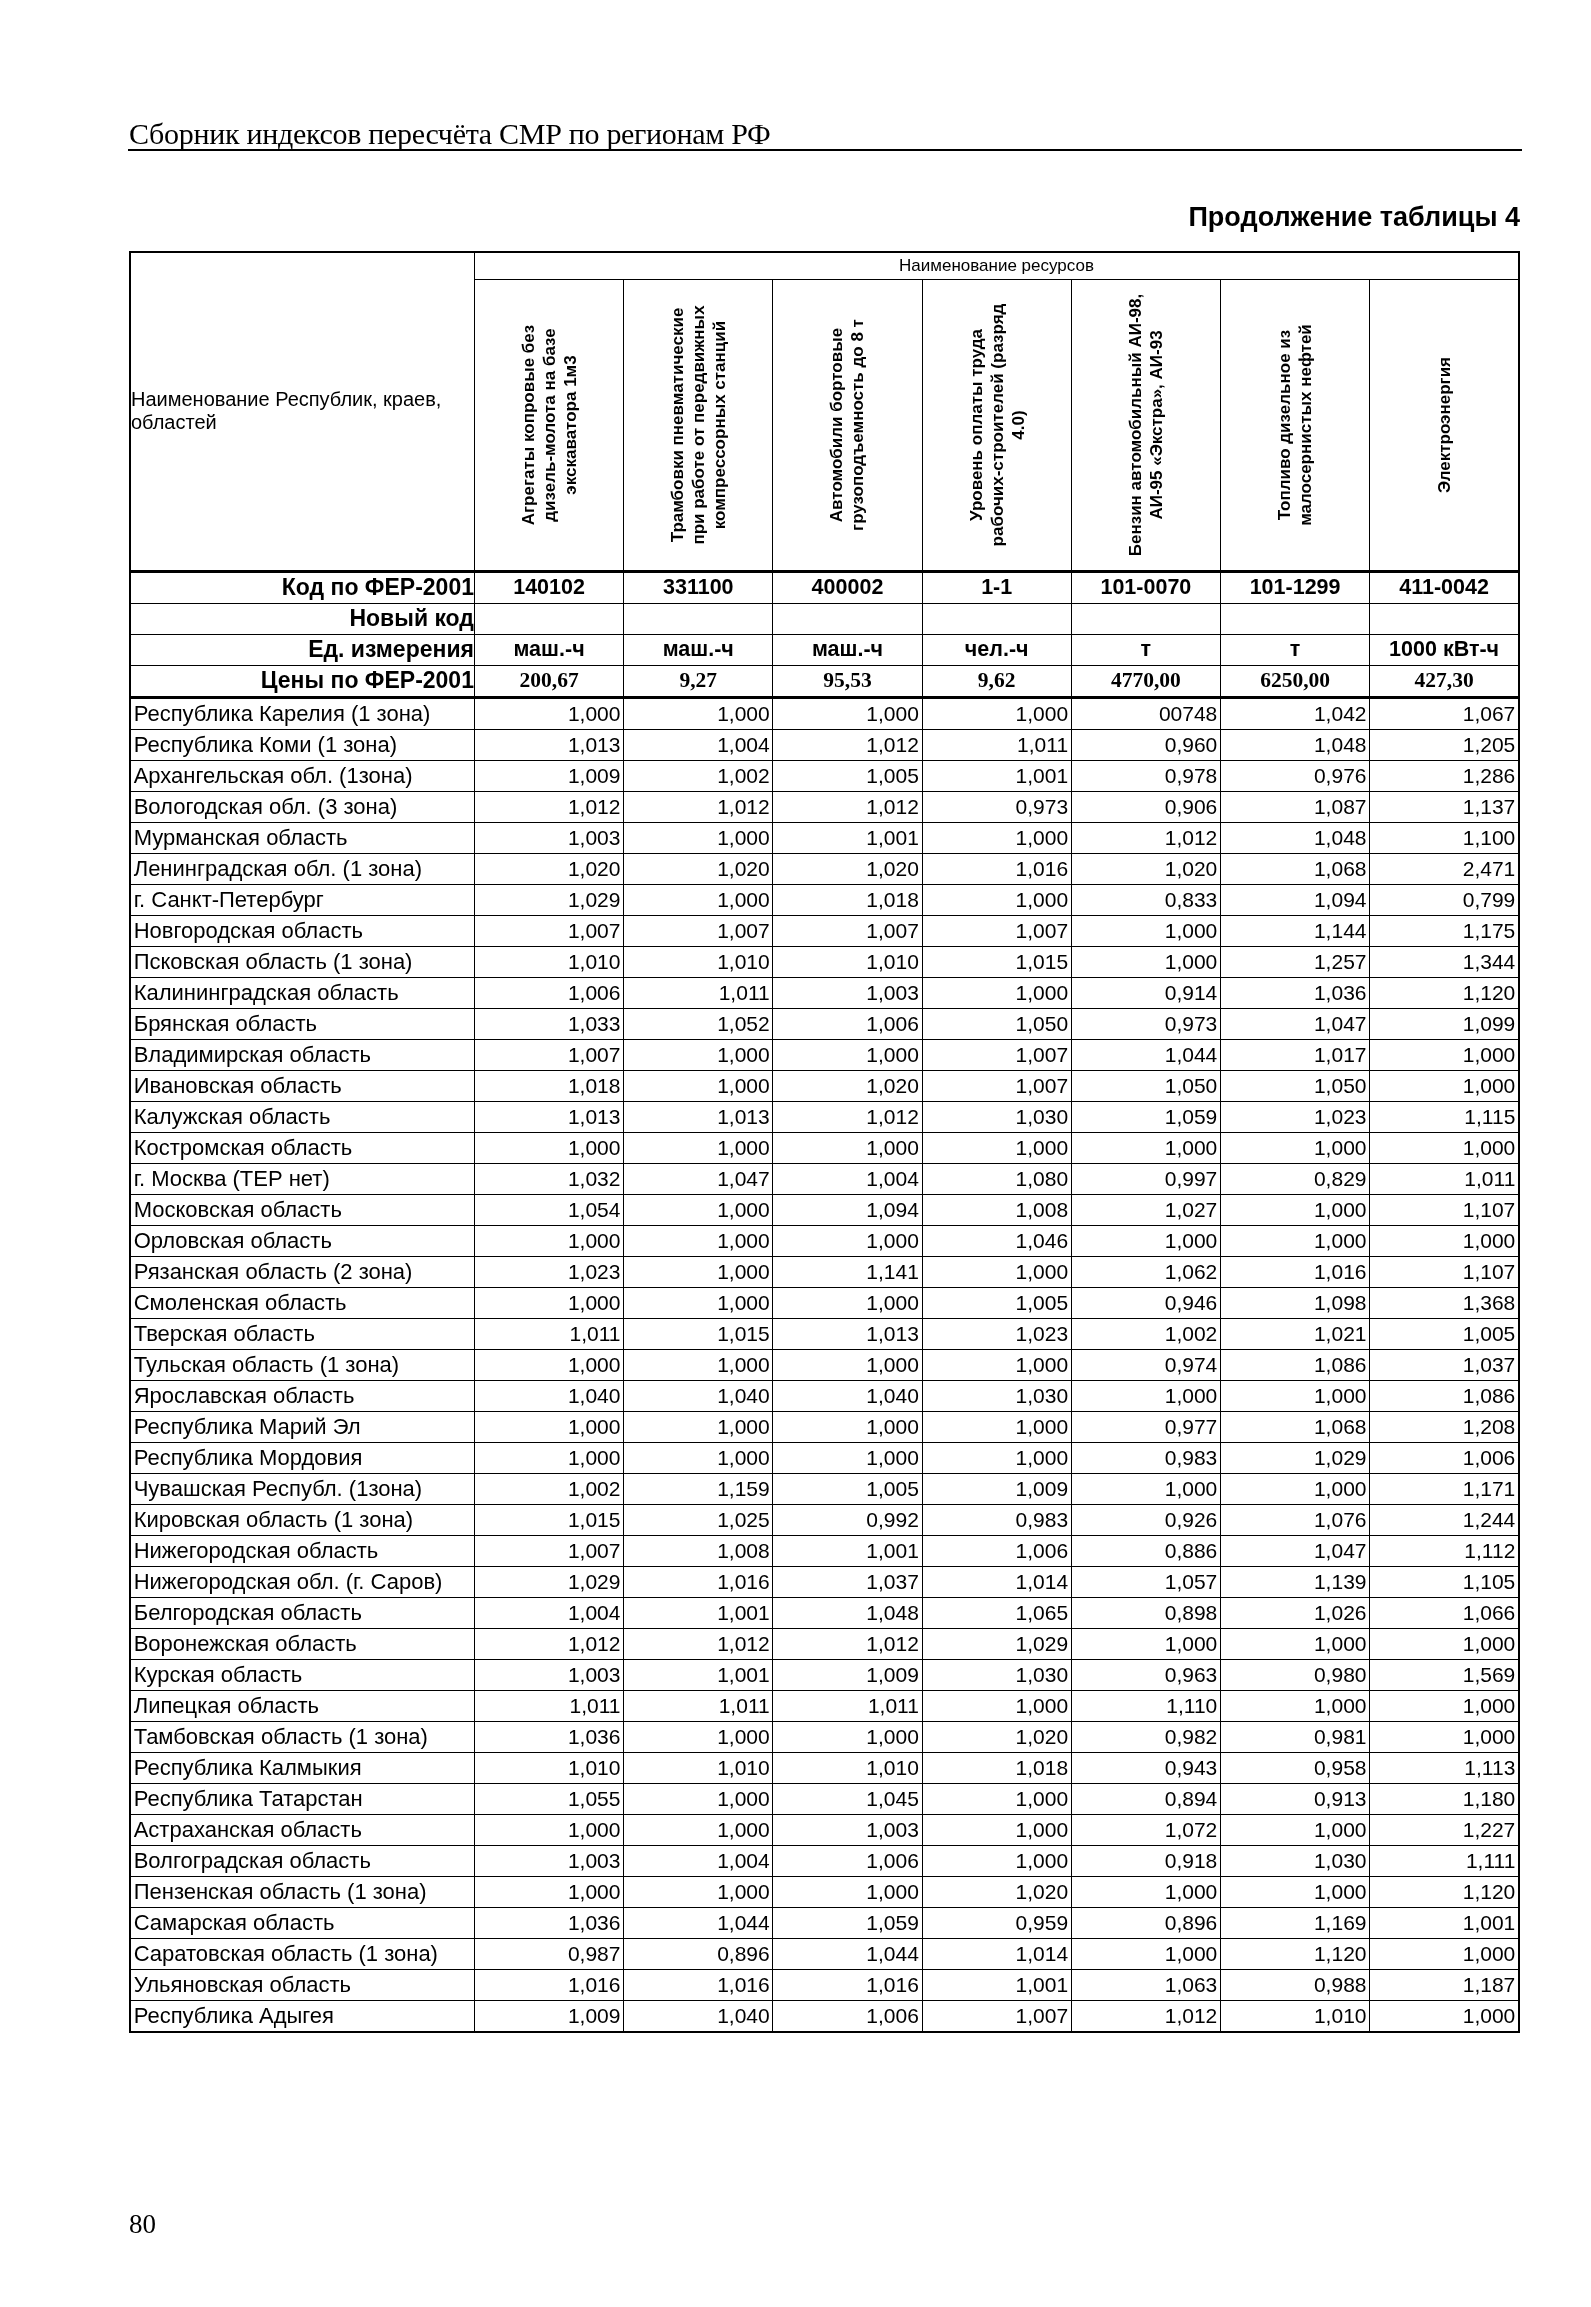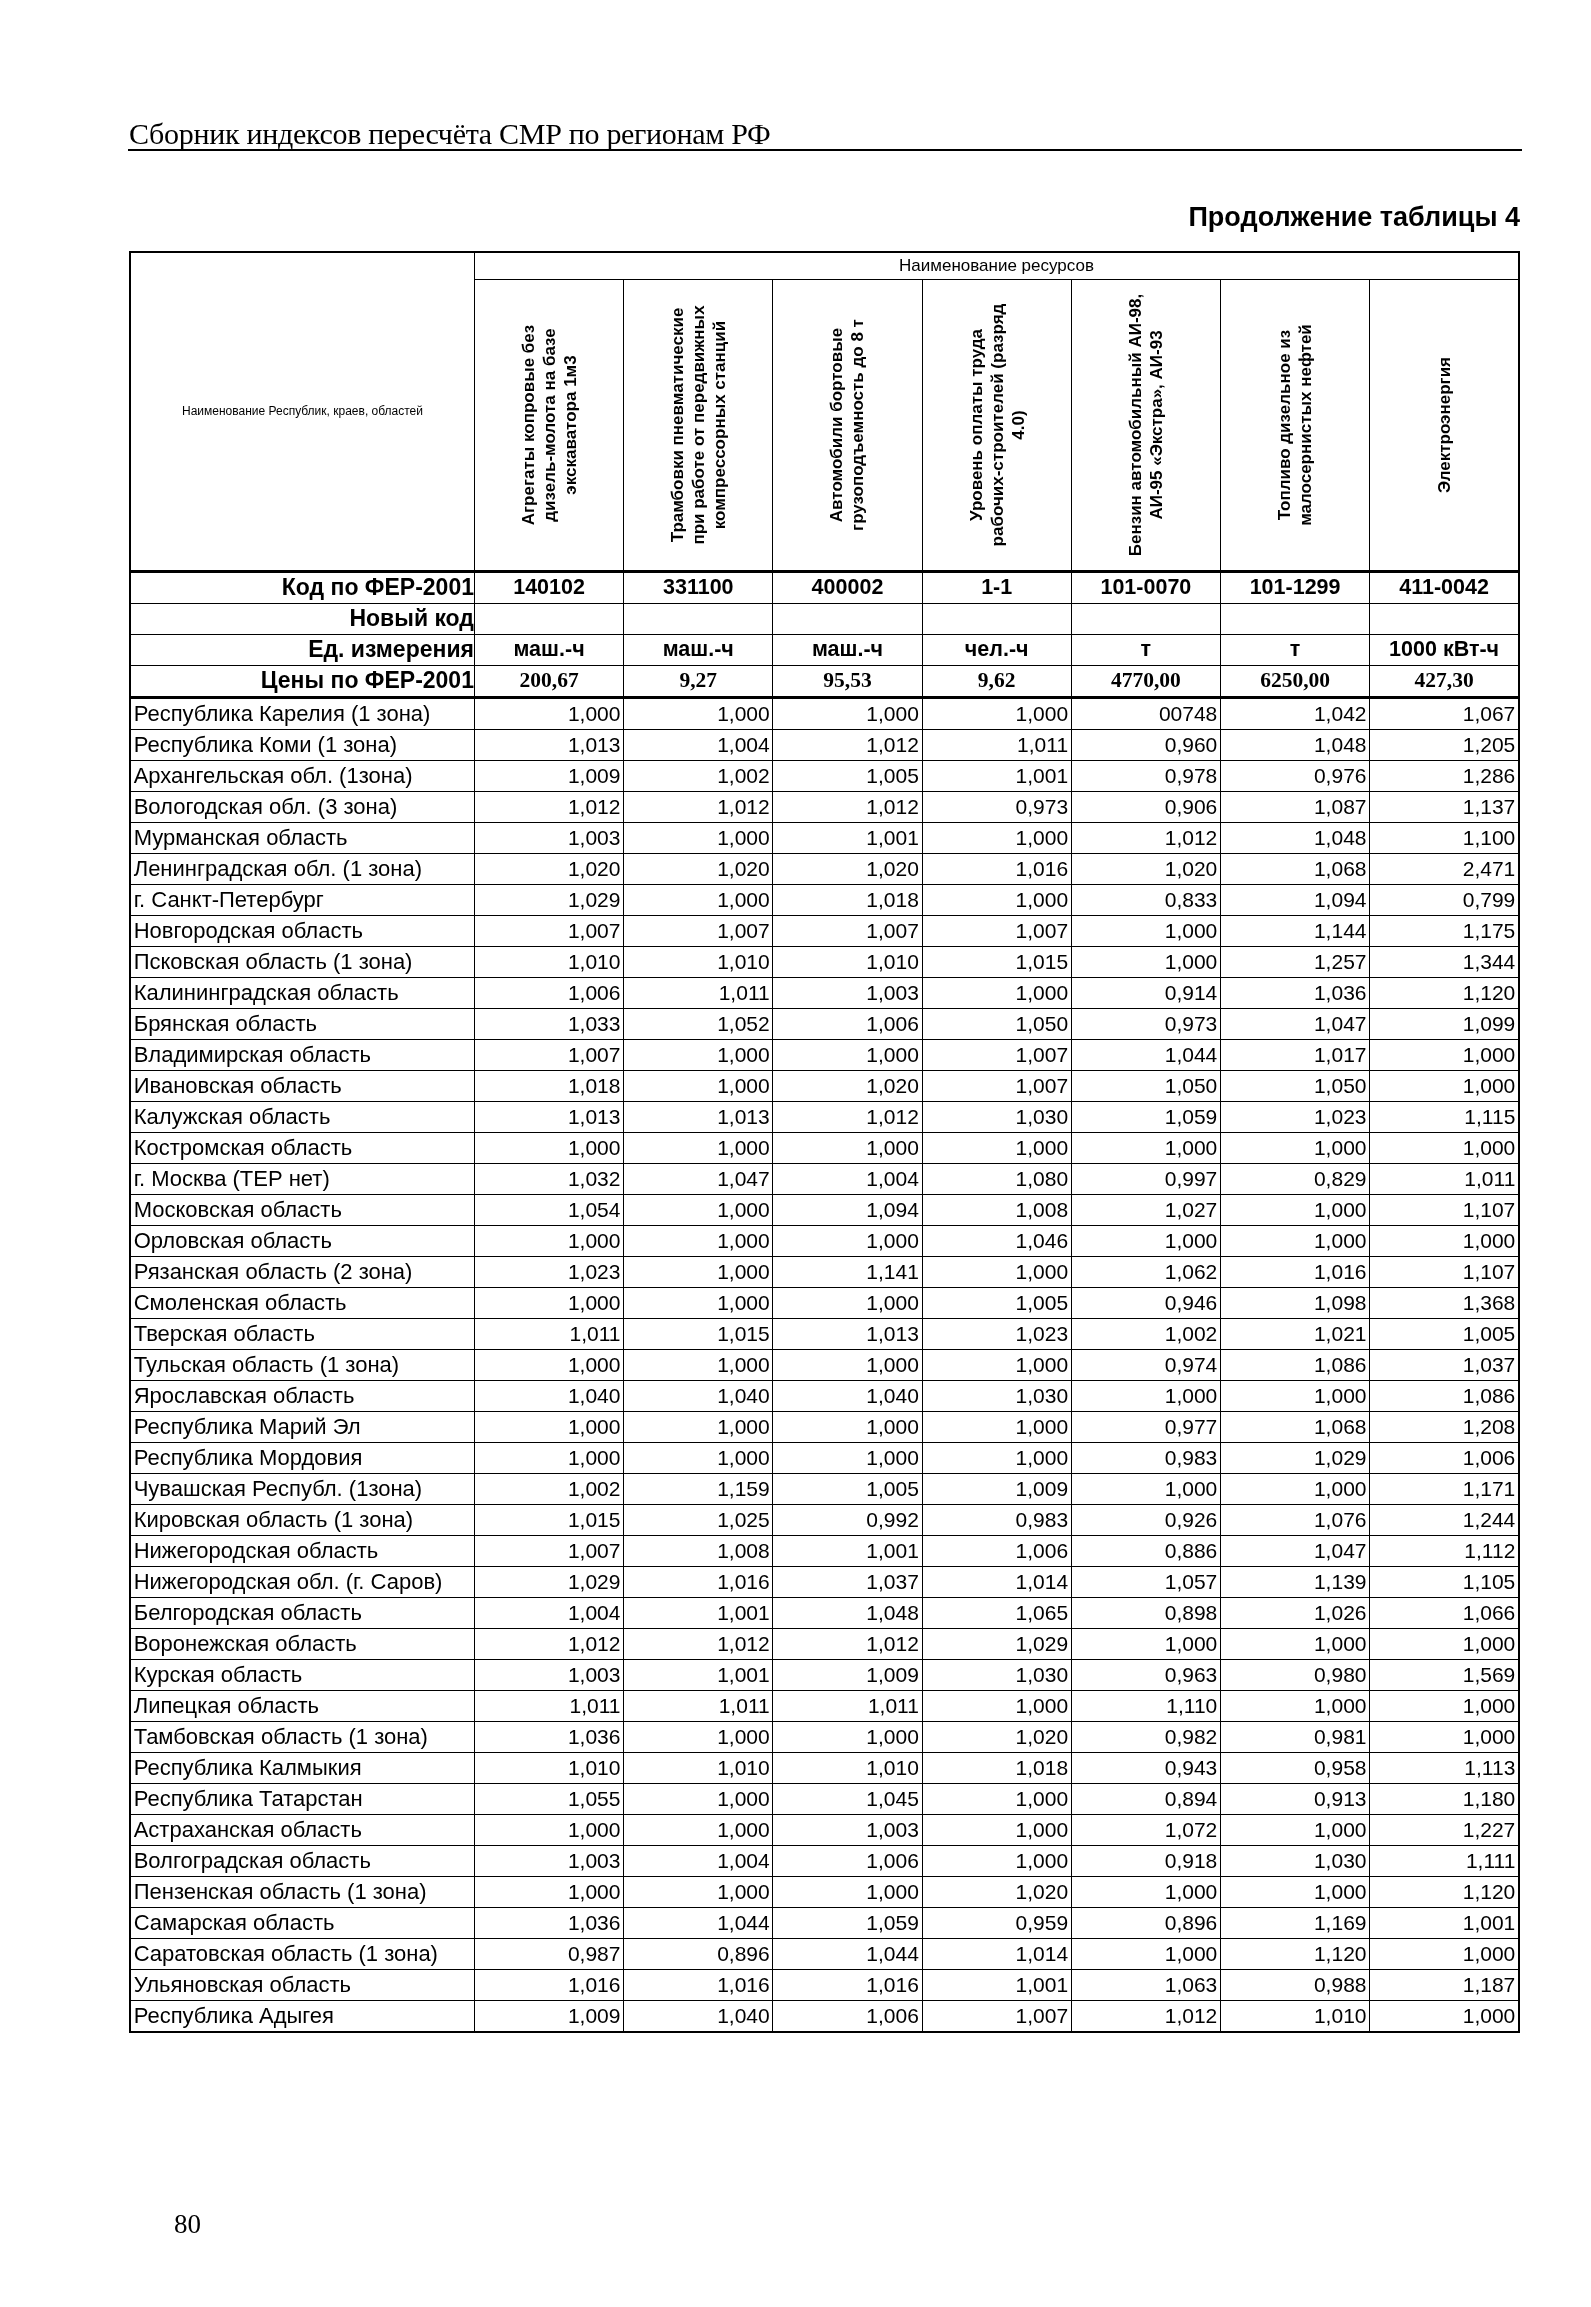--- a/index.html
+++ b/index.html
@@ -17,43 +17,43 @@
     position: absolute; left: 129px; top: 251px; width: 1391px;
     border-collapse: collapse; table-layout: fixed;
     font-family: "Liberation Sans", sans-serif;
     border: 2.7px solid #000;
   }
   table.main td, table.main th { border: 1.3px solid #000; padding: 0; }
   .col-name { width: 344px; }
   .col-val { width: 149px; }
   .col-last { width: 149px; }
   .hdr-region {
-    text-align: center; vertical-align: middle; font-weight: normal;
-    font-size: 12px; line-height: 23px; padding: 0 27px;
+    text-align: left; vertical-align: middle; font-weight: normal;
+    font-size: 20px; line-height: 23px; padding: 0 27px;
   }
   .hdr-res { height: 25.6px; text-align: center; font-size: 17px; font-weight: normal; }
   .vhdr { height: 290px; position: relative; }
   .vtext {
     position: absolute; left: 50%; top: 50%;
     transform: translate(-50%, -50%) rotate(-90deg);
     width: 269px; text-align: center;
     font-size: 17px; line-height: 21px;
   }
   tr.code-row td { height: 30px; font-weight: bold; font-size: 21.5px; }
   tr.code-row.top td { border-top: 3.4px solid #000; }
   tr.code-row td.lbl { text-align: right; padding-left: 2.7px; font-size: 23px; }
   tr.code-row td.cv { text-align: center; }
   tr.price-row td.cv { font-family: "Liberation Serif", serif; }
   tr.data-row td { height: 30px; font-size: 21px; }
   tr.data-row.first td { border-top: 3.4px solid #000; margin-left: 13px; }
   tr.data-row td.lbl { text-align: left; padding-left: 2.7px; font-size: 22px; white-space: nowrap; overflow: hidden; }
   tr.data-row td.num { text-align: right; padding-right: 2.7px; }
   .page-num {
     position: absolute; left: 129px; top: 2209px;
-    font-family: "Liberation Serif", serif; font-size: 27px; margin-left: 45px;
+    font-family: "Liberation Serif", serif; font-size: 27px;
   }
 </style>
 </head>
 <body>
 
 <div class="page-header">Сборник индексов пересчёта СМР  по регионам РФ</div>
 <div class="header-rule"></div>
 <div class="caption">Продолжение таблицы 4</div>
 
 <table class="main">

